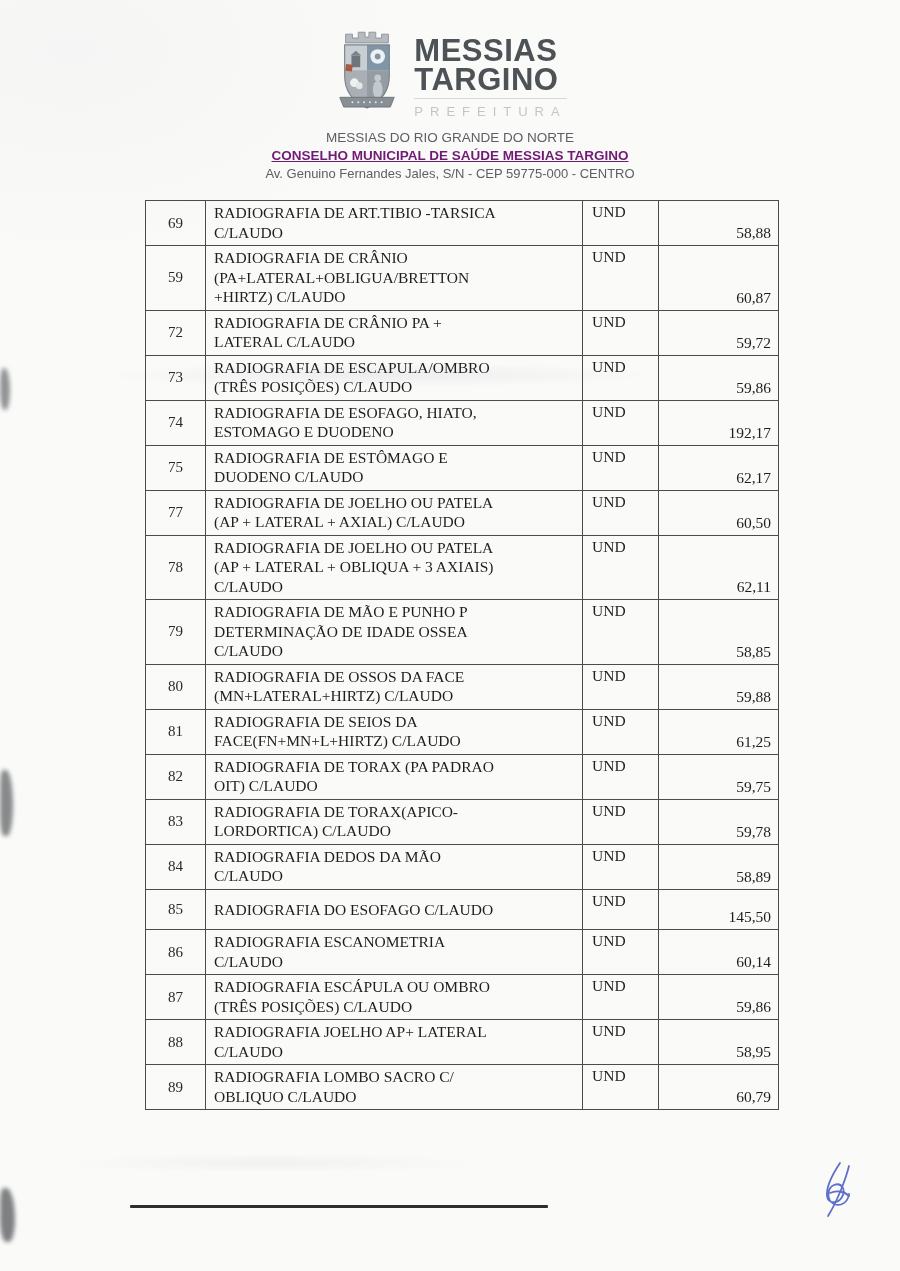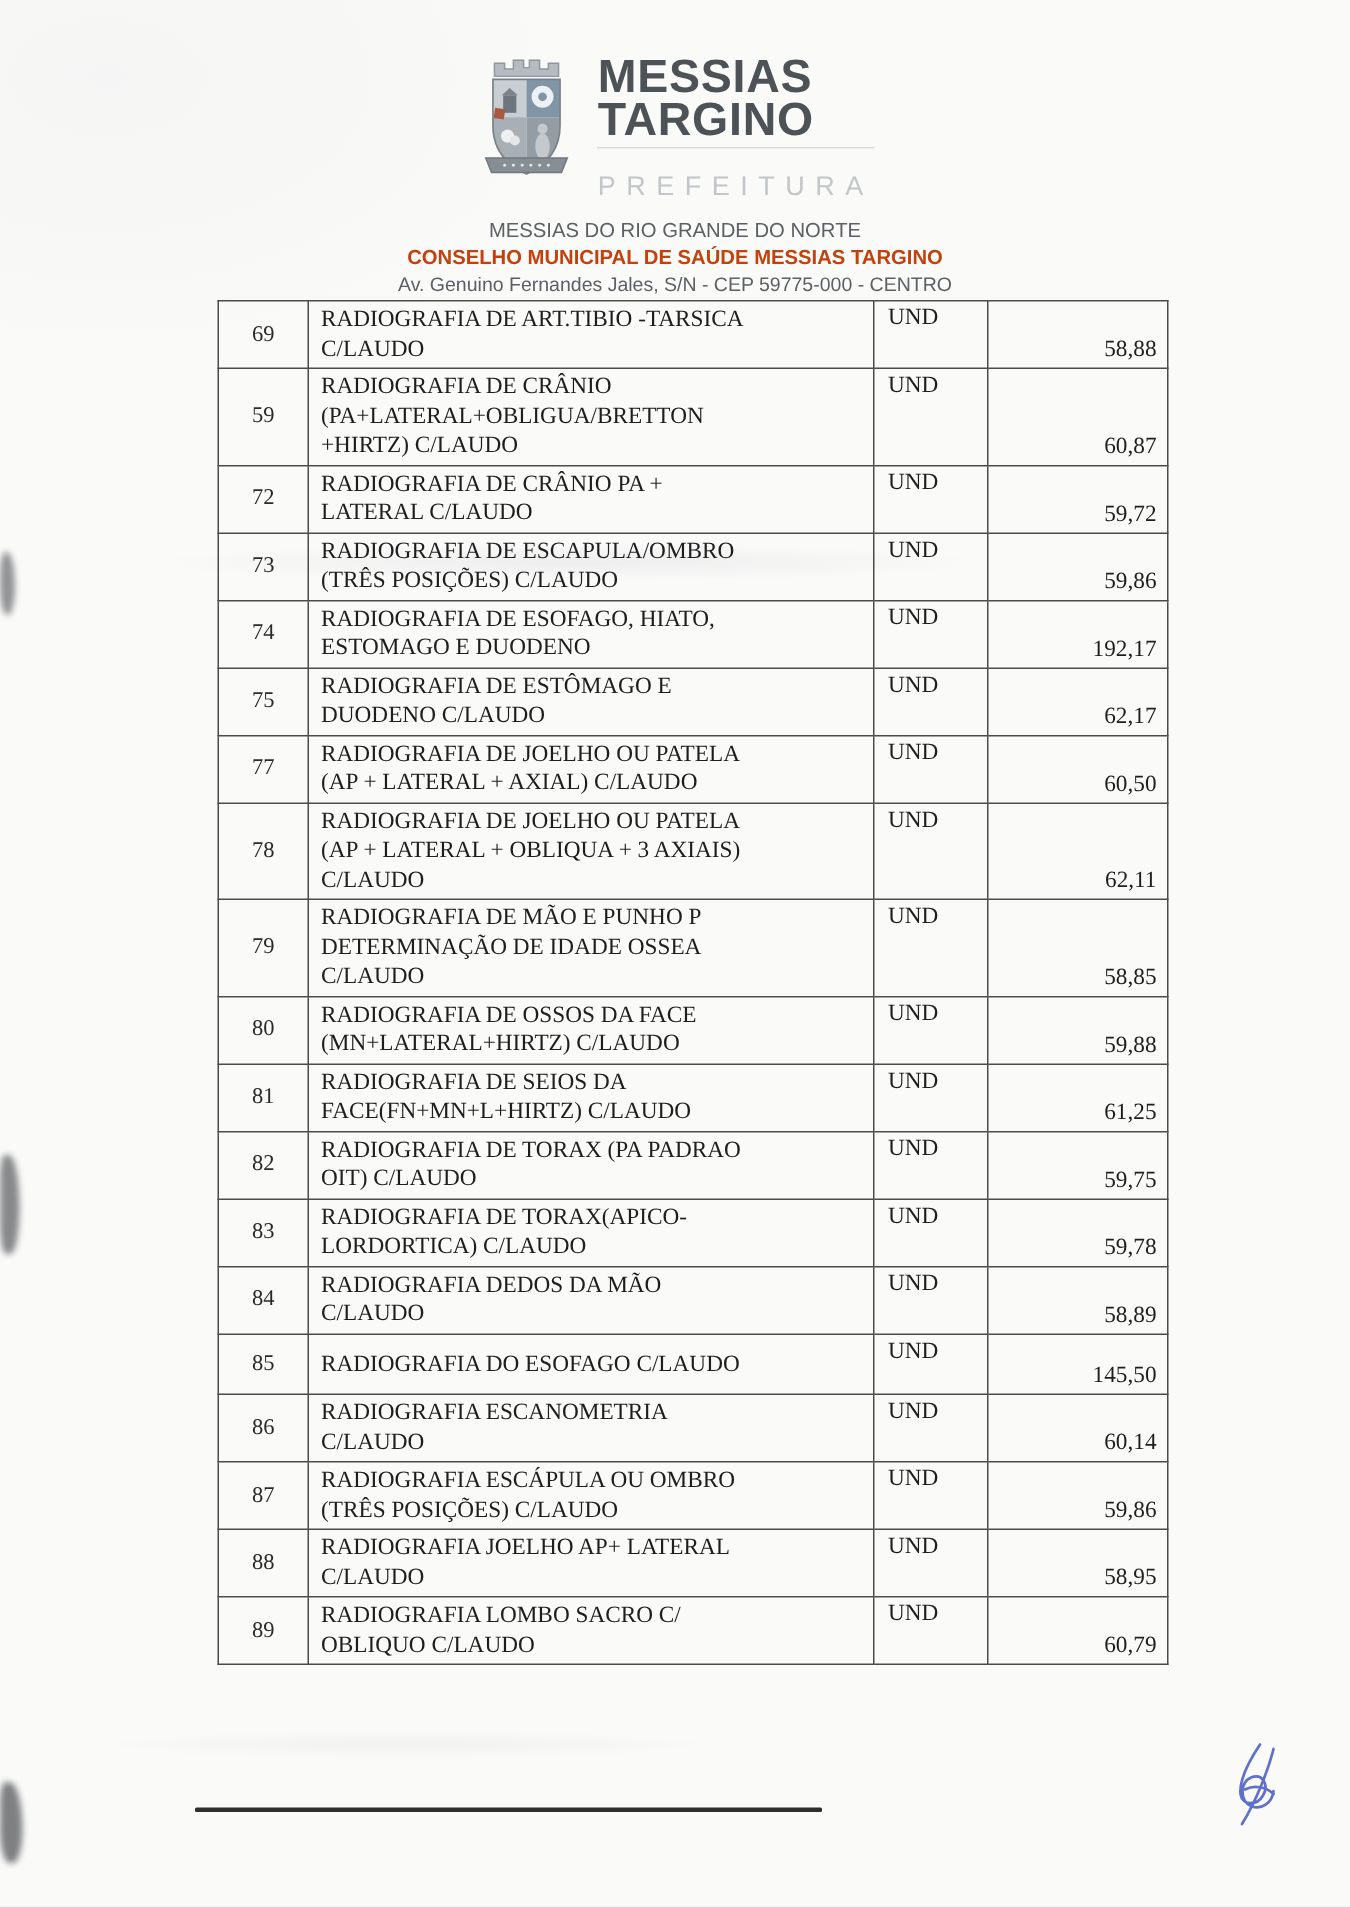--- a/index.html
+++ b/index.html
@@ -27,27 +27,27 @@
   .logo-row { display:flex; justify-content:center; align-items:center; gap:13px; }
   .crest { width:68px; height:90px; }
   .logo-text { text-align:left; padding-top:8px; }
   .logo-title {
     font-family:"Liberation Sans", sans-serif;
     font-weight:800; font-size:31px; line-height:0.94;
     letter-spacing:0.5px; color:#4d5257;
   }
   .logo-sub {
     font-family:"Liberation Sans", sans-serif;
-    font-size:18px; letter-spacing:7px; color:#c2c6c9;
-    border-top:1px solid #d7dadc; margin-top:4px; padding-top:15px;
+    font-size:13px; letter-spacing:7px; color:#c2c6c9;
+    border-top:1px solid #d7dadc; margin-top:4px; padding-top:5px;
     white-space:nowrap;
   }
   .org-lines { margin-top:10px; font-family:"Liberation Sans", sans-serif; color:#5c6065; }
   .org-state { font-size:13.5px; line-height:18px; }
-  .org-council { font-size:13.5px; font-weight:bold; color:#c2410c; line-height:18px; }
+  .org-council { font-size:13.5px; font-weight:bold; color:#701a75; line-height:18px;text-decoration:underline; }
   .org-address { font-size:13px; line-height:18px; }
 
   
   .table-wrap { position:absolute; top:200px; left:145px; }
   table.price {
     border-collapse:collapse; table-layout:fixed; width:633px;
     font-family:"Liberation Serif", serif; color:#1e1e1e;
   }
   table.price td { border:1px solid #4b4b4b; }
   td.c-num  { width:60px; text-align:center; vertical-align:middle; font-size:15px; color:#2a2a2a; }

